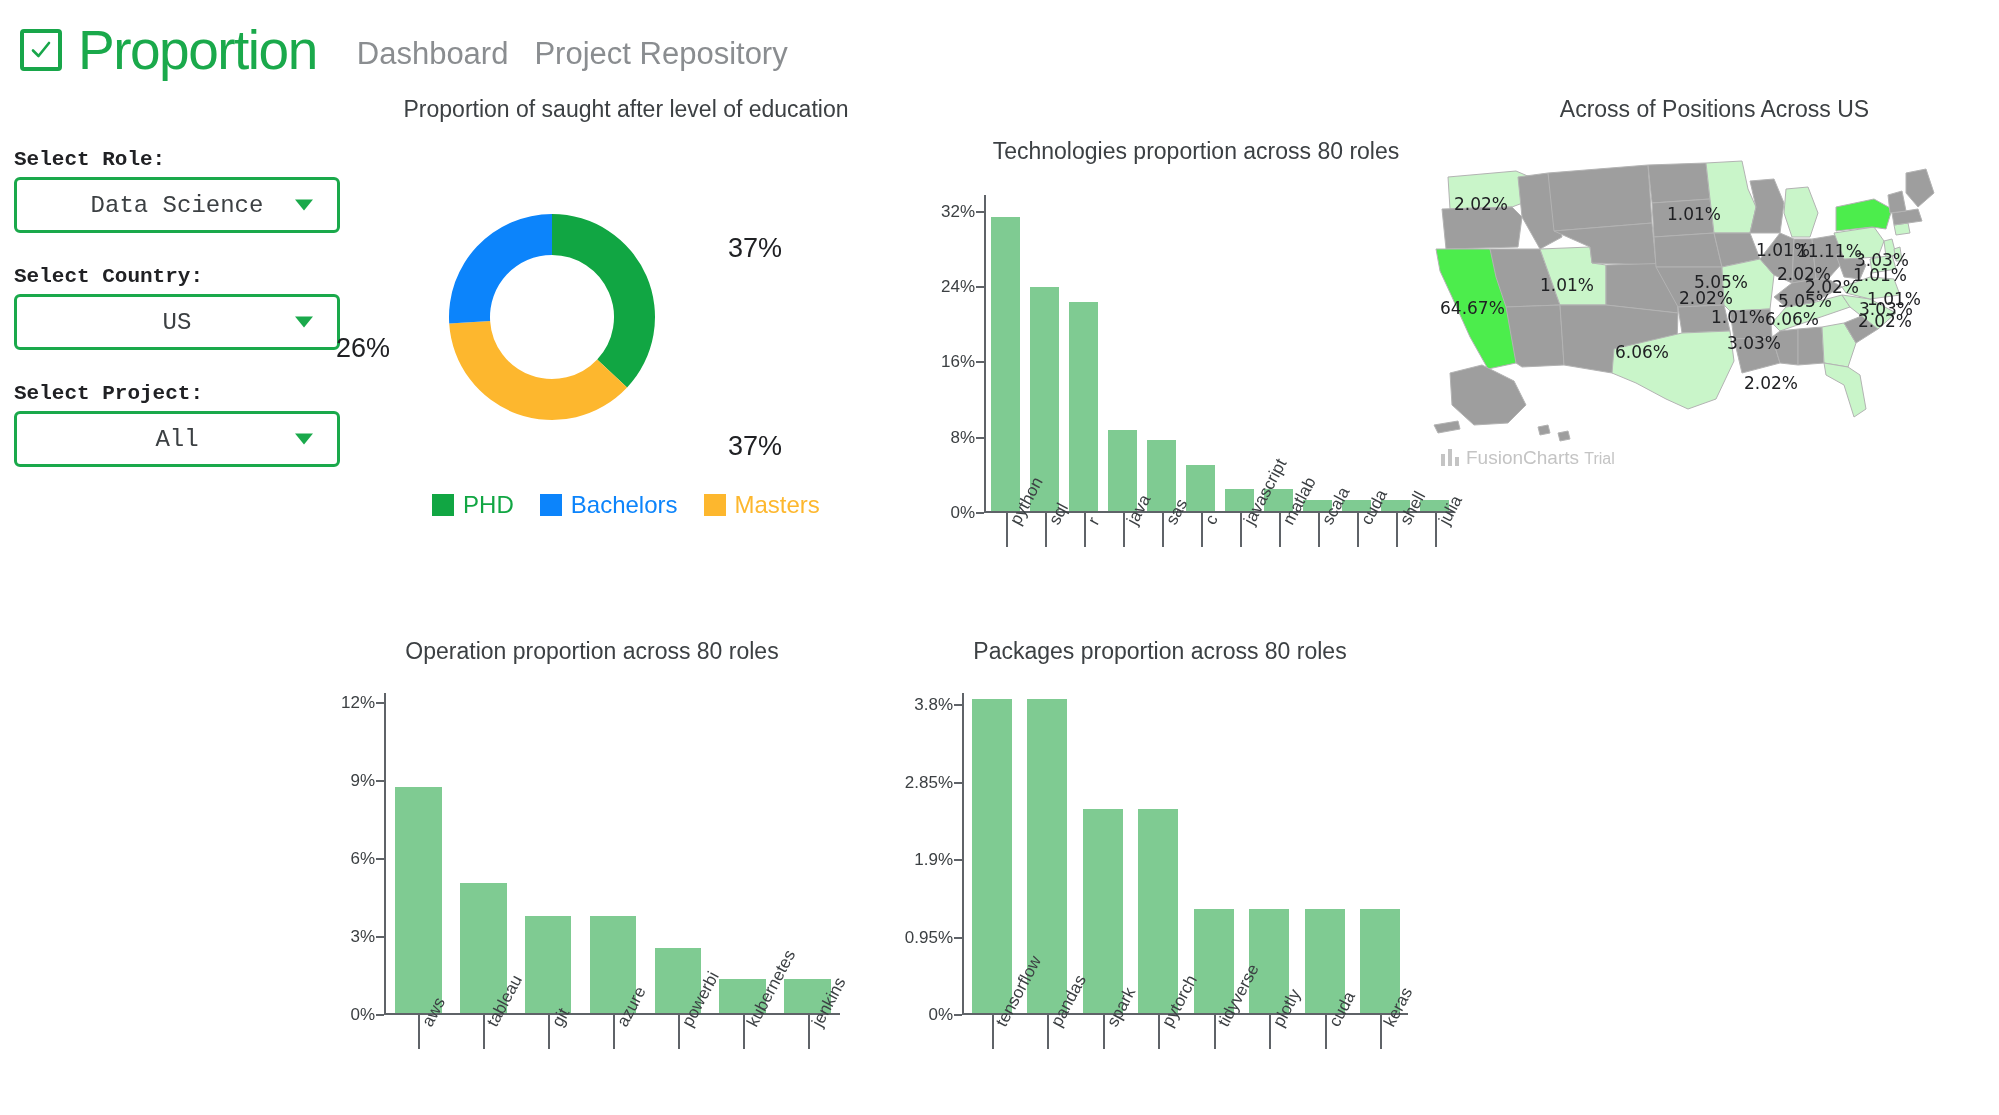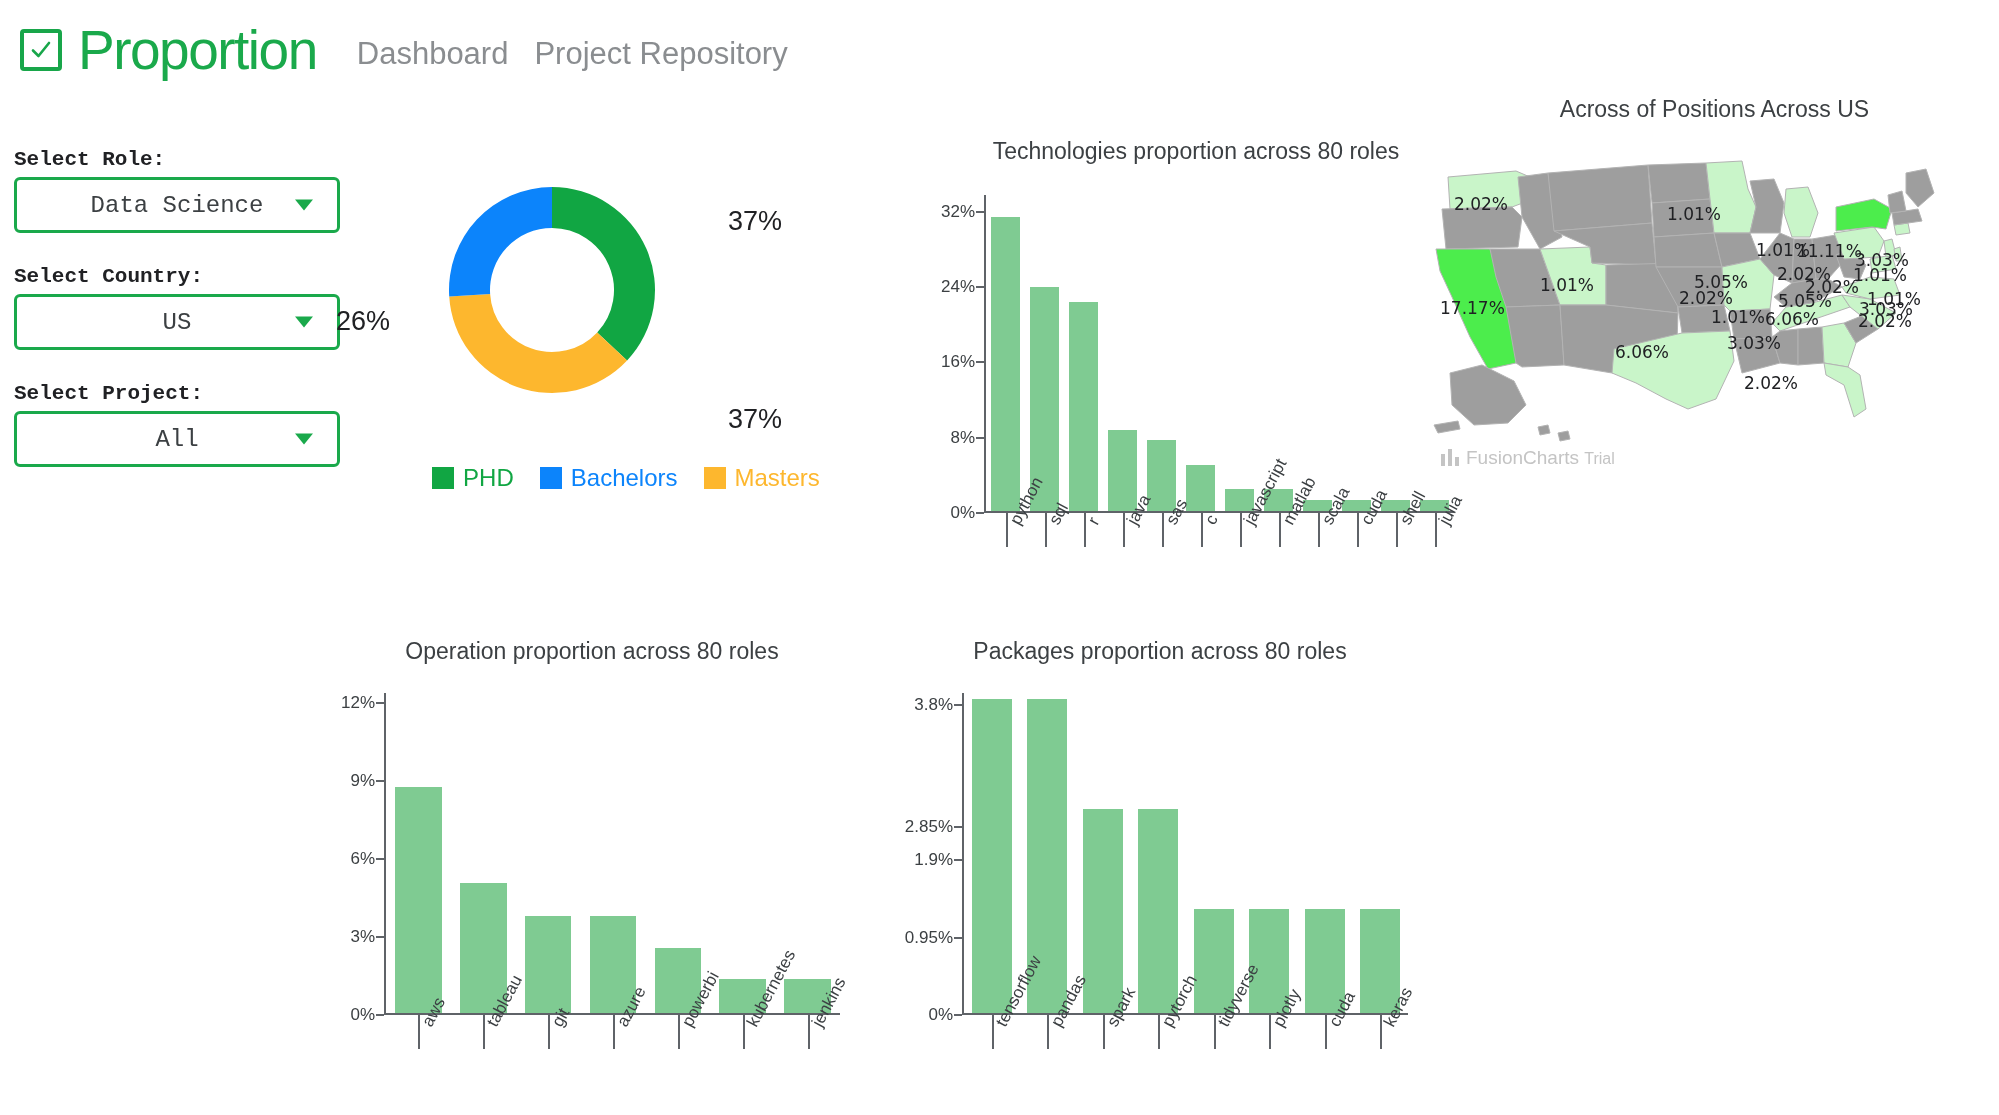--- a/index.html
+++ b/index.html
@@ -169,20 +169,21 @@
       <div class="filter-label">Select Project:</div>
       <div class="select-box">
         <span class="select-value">All</span>
         <span class="select-caret"></span>
       </div>
     </div>
 
   </div>
 
   <div class="donut-block">
+    <div class="chart-title">Proportion of saught after level of education</div>
     <div class="donut-wrap">
       <svg id="donut-svg" width="540" height="330" viewBox="0 0 540 330">
           <path d="M 196 65 A 103 103 0 0 1 271.0837686244054 238.5083519106549
                L 241.19605490012754 210.44192056757868 A 62 62 0 0 0 196 106 Z" fill="#11a643"></path>
           <path d="M 271.0837686244054 238.5083519106549 A 103 103 0 0 1 93.20324697188803 174.46742351151934
                L 134.12234283744715 171.89301221081746 A 62 62 0 0 0 241.19605490012754 210.44192056757868 Z" fill="#fdb72e"></path>
           <path d="M 93.20324697188803 174.46742351151934 A 103 103 0 0 1 195.99999999999997 65
                L 196 106 A 62 62 0 0 0 134.12234283744715 171.89301221081746 Z" fill="#0c84fb"></path>
         </svg>
       <div class="donut-label" id="donut-lbl-0" style="left:372px; top:84px;">37%</div>
@@ -433,21 +434,21 @@
             <div class="bc-xlabel">cuda</div>
           </div>
           <div class="bc-xcell">
             <div class="bc-tickline"></div>
             <div class="bc-xlabel">keras</div>
           </div>
         </div>
     <div class="bc-ytick" style="top: 322px;">0%</div>
         <div class="bc-ytick" style="top: 244.557px;">0.95%</div>
         <div class="bc-ytick" style="top: 167.114px;">1.9%</div>
-        <div class="bc-ytick" style="top: 89.6709px; margin-top: 44px;">2.85%</div>
+        <div class="bc-ytick" style="top: 89.6709px;">2.85%</div>
         <div class="bc-ytick" style="top: 12.2278px;">3.8%</div>
       </div>
   </div>
 
   <div class="map-block">
     <div class="chart-title">Across of Positions Across US</div>
     <div class="map-wrap">
       <svg class="map-svg" width="569" height="340" viewBox="0 0 569 340">
         <g stroke="#b3b3b3" stroke-width="1">
 
@@ -555,21 +556,21 @@
           <div class="map-label" style="left: 237px; top: 67px;">1.01%</div>
           <div class="map-label" style="left: 326px; top: 103px;">1.01%</div>
           <div class="map-label" style="left: 367px; top: 104px;">11.11%</div>
           <div class="map-label" style="left: 425px; top: 113px;">3.03%</div>
           <div class="map-label" style="left: 423px; top: 128px;">1.01%</div>
           <div class="map-label" style="left: 347px; top: 127px;">2.02%</div>
           <div class="map-label" style="left: 375px; top: 140px;">2.02%</div>
           <div class="map-label" style="left: 110px; top: 138px;">1.01%</div>
           <div class="map-label" style="left: 264px; top: 135px;">5.05%</div>
           <div class="map-label" style="left: 249px; top: 151px;">2.02%</div>
-          <div class="map-label" style="left: 10px; top: 161px;">17.17%</div>
+          <div class="map-label" style="left: 10px; top: 161px;">64.67%</div>
           <div class="map-label" style="left: 348px; top: 154px;">5.05%</div>
           <div class="map-label" style="left: 437px; top: 152px;">1.01%</div>
           <div class="map-label" style="left: 429px; top: 162px;">3.03%</div>
           <div class="map-label" style="left: 428px; top: 174px;">2.02%</div>
           <div class="map-label" style="left: 281px; top: 170px;">1.01%</div>
           <div class="map-label" style="left: 335px; top: 172px;">6.06%</div>
           <div class="map-label" style="left: 297px; top: 196px;">3.03%</div>
           <div class="map-label" style="left: 185px; top: 205px;">6.06%</div>
           <div class="map-label" style="left: 314px; top: 236px;">2.02%</div>
         </div>

